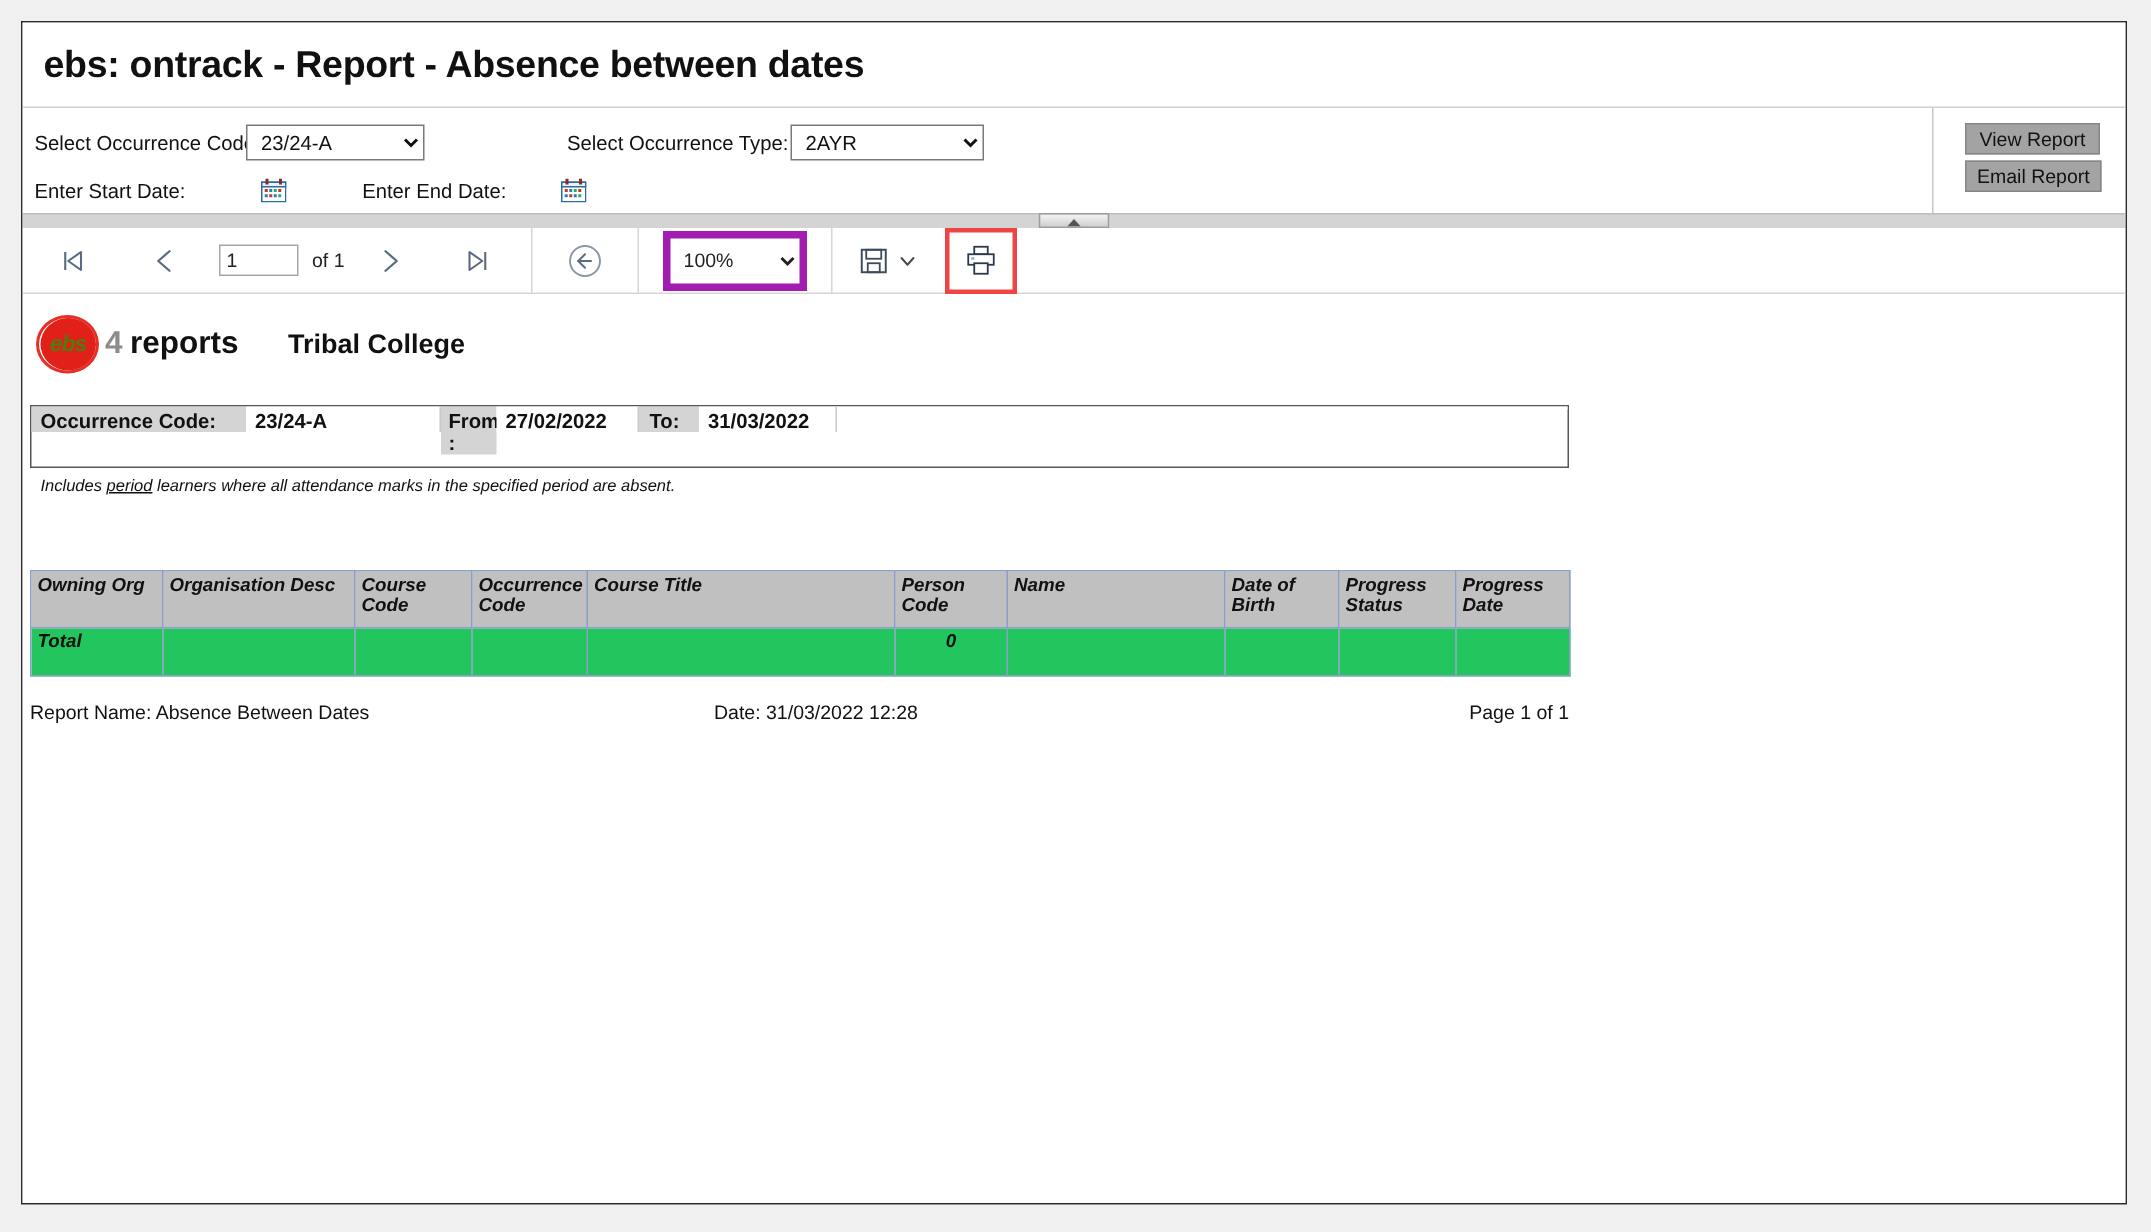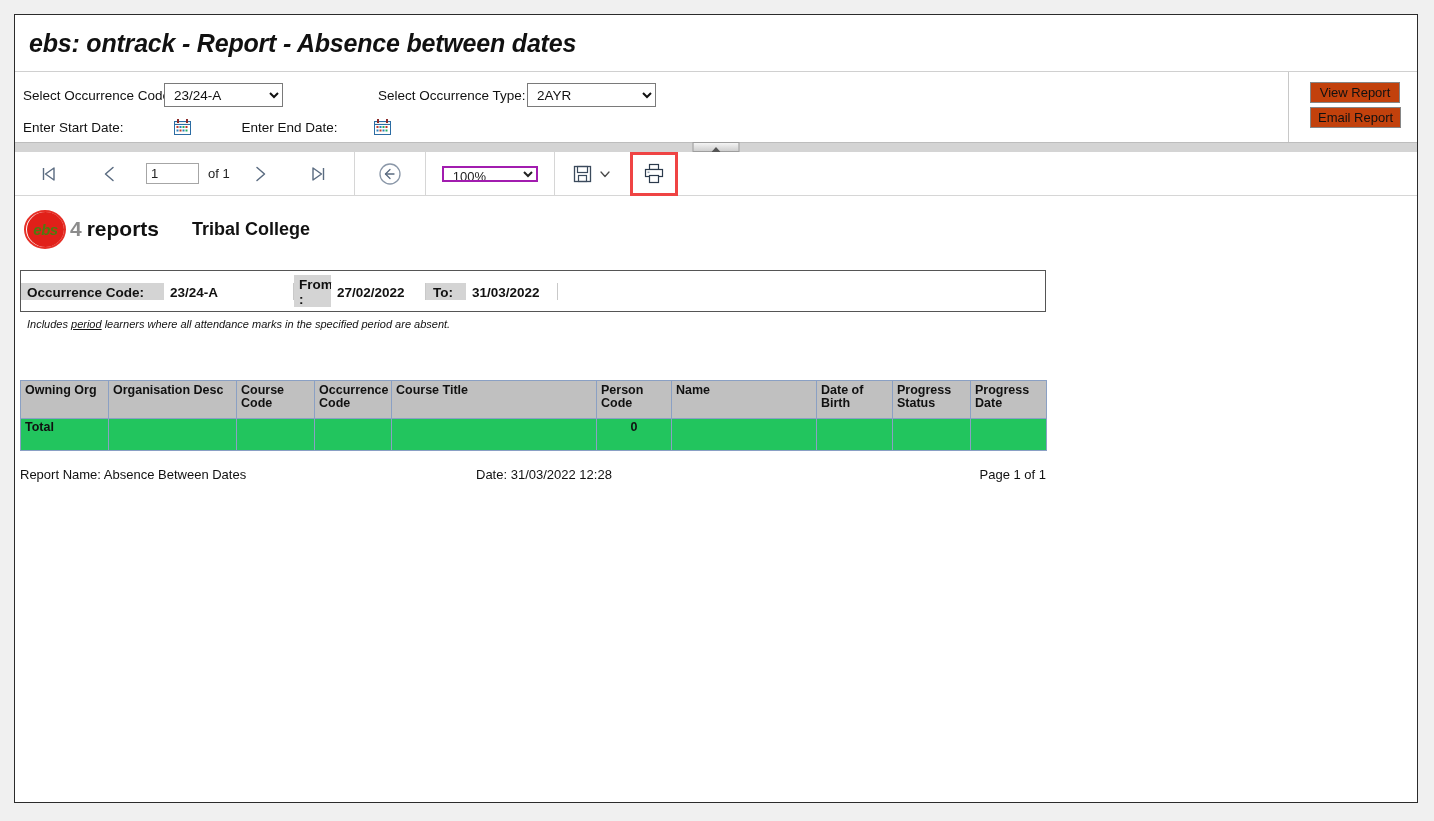--- a/index.html
+++ b/index.html
@@ -29,21 +29,20 @@
   }
 
   
   .title-bar {
     height: 57px;
     border-bottom: 1px solid #d0d0d0;
     display: flex;
     align-items: center;
     box-sizing: border-box;
     background: #ffffff;
-    font-style: italic;
   }
   .title-text {
     font-size: 25px;
     font-weight: bold;
     color: #111111;
     padding-left: 14px;
     letter-spacing: -0.2px;
   }
 
   
@@ -117,21 +116,21 @@
   .param-actions {
     width: 129px;
     border-left: 1px solid #c8c8c8;
     padding: 10px 0 0 21px;
     box-sizing: border-box;
   }
   .rpt-btn {
     font-family: "Liberation Sans", sans-serif;
     font-size: 13px;
     color: #111;
-    background: #c2410c;
+    background: #a3a3a3;
     border: 1px solid #868686;
     padding: 2px 7px;
     margin-bottom: 4px;
     display: block;
     min-width: 90px;
     text-align: center;
     cursor: pointer;
     border-radius: 0;
   }
 
@@ -202,22 +201,22 @@
     font-size: 13px;
     color: #222;
     margin: 0 10px 0 9px;
     white-space: nowrap;
   }
   .zoom-select {
     font-family: "Liberation Sans", sans-serif;
     font-size: 13px;
     color: #222;
     width: 96px;
-    height: 16px;
-    border: 2px solid #a21caf;
+    height: 40px;
+    border: 5px solid #a21caf;
     background: #fff;
     padding: 0 2px 0 5px;
     box-sizing: border-box;
     border-radius: 0;
   }
   .print-highlight {
     border: 3px solid #ef4444;
     padding: 3px;
     display: inline-flex;
     align-items: center;
@@ -308,21 +307,21 @@
     font-size: 14.5px;
     font-weight: bold;
     color: #111;
   }
   .rpt-meta {
     border: 1px solid #555;
     box-sizing: border-box;
     background: #ffffff;
     height: 42px;
     display: flex;
-    align-items: center;
+    align-items: flex-start;
     font-size: 13.5px;
   }
   .meta-cell {
     display: flex;
     align-items: flex-start;
     padding: 2px 6px 0 6px;
     box-sizing: border-box;
     white-space: nowrap;
   }
   .meta-lbl {
@@ -357,20 +356,21 @@
     margin: 6px 0 0 7px;
   }
   .rpt-note u { text-decoration: underline; }
 
   
   .data-table {
     margin: 50px 0 16px 5px;
     border-collapse: collapse;
     width: 1026px;
     table-layout: fixed;
+    font-style: italic;
   }
   .data-table th, .data-table td {
     border: 1px solid #8aa0c4;
     font-size: 12.5px;
     color: #111;
     vertical-align: top;
     box-sizing: border-box;
   }
   .data-table th {
     background: #c0c0c0;

